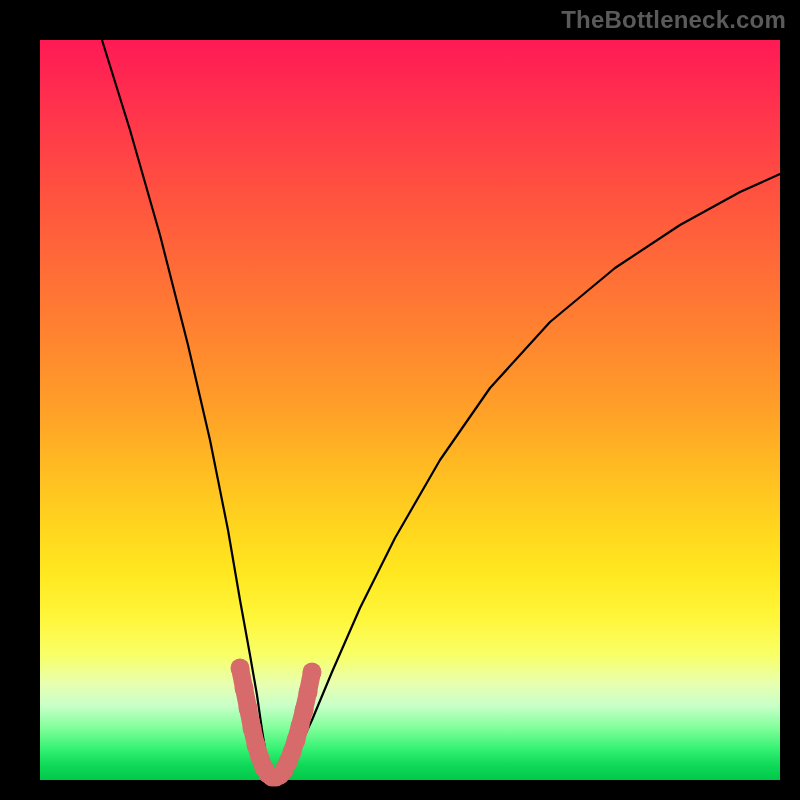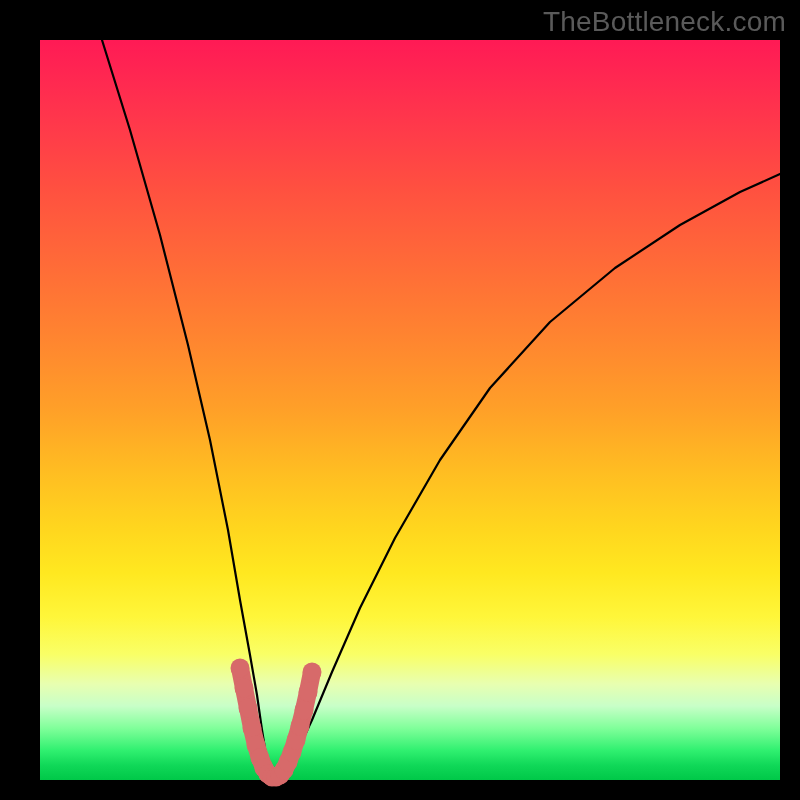--- a/index.html
+++ b/index.html
@@ -45,22 +45,22 @@
       #30f070 96%,
       #10d858 98%,
       #00c848 100%
     );
   }
   .watermark {
     position: absolute;
     top: 6px;
     right: 14px;
     color: #5a5a5a;
-    font-size: 28px;
-    font-weight: 400;
+    font-size: 24px;
+    font-weight: 700;
     letter-spacing: 0.2px;
     user-select: none;
   }
   svg.curve {
     position: absolute;
     left: 0;
     top: 0;
     width: 740px;
     height: 740px;
     overflow: visible;

